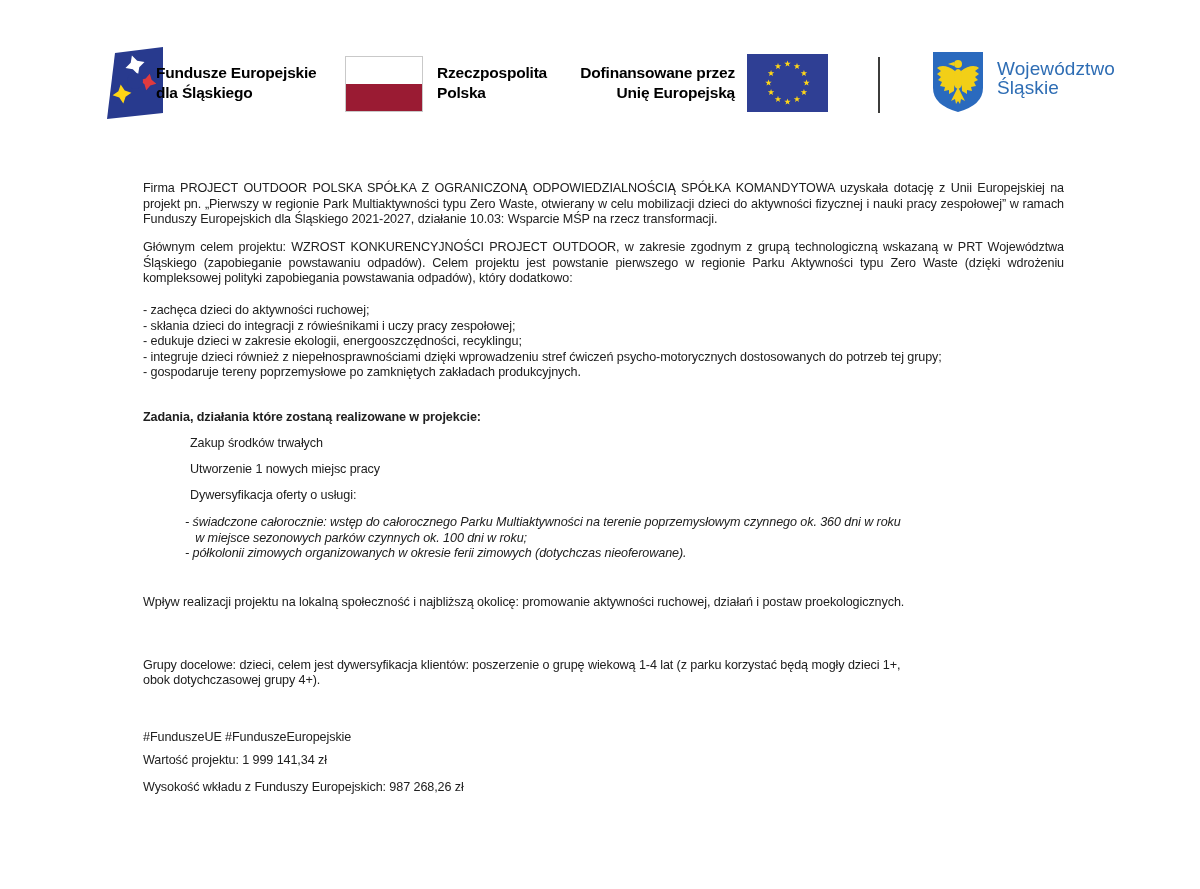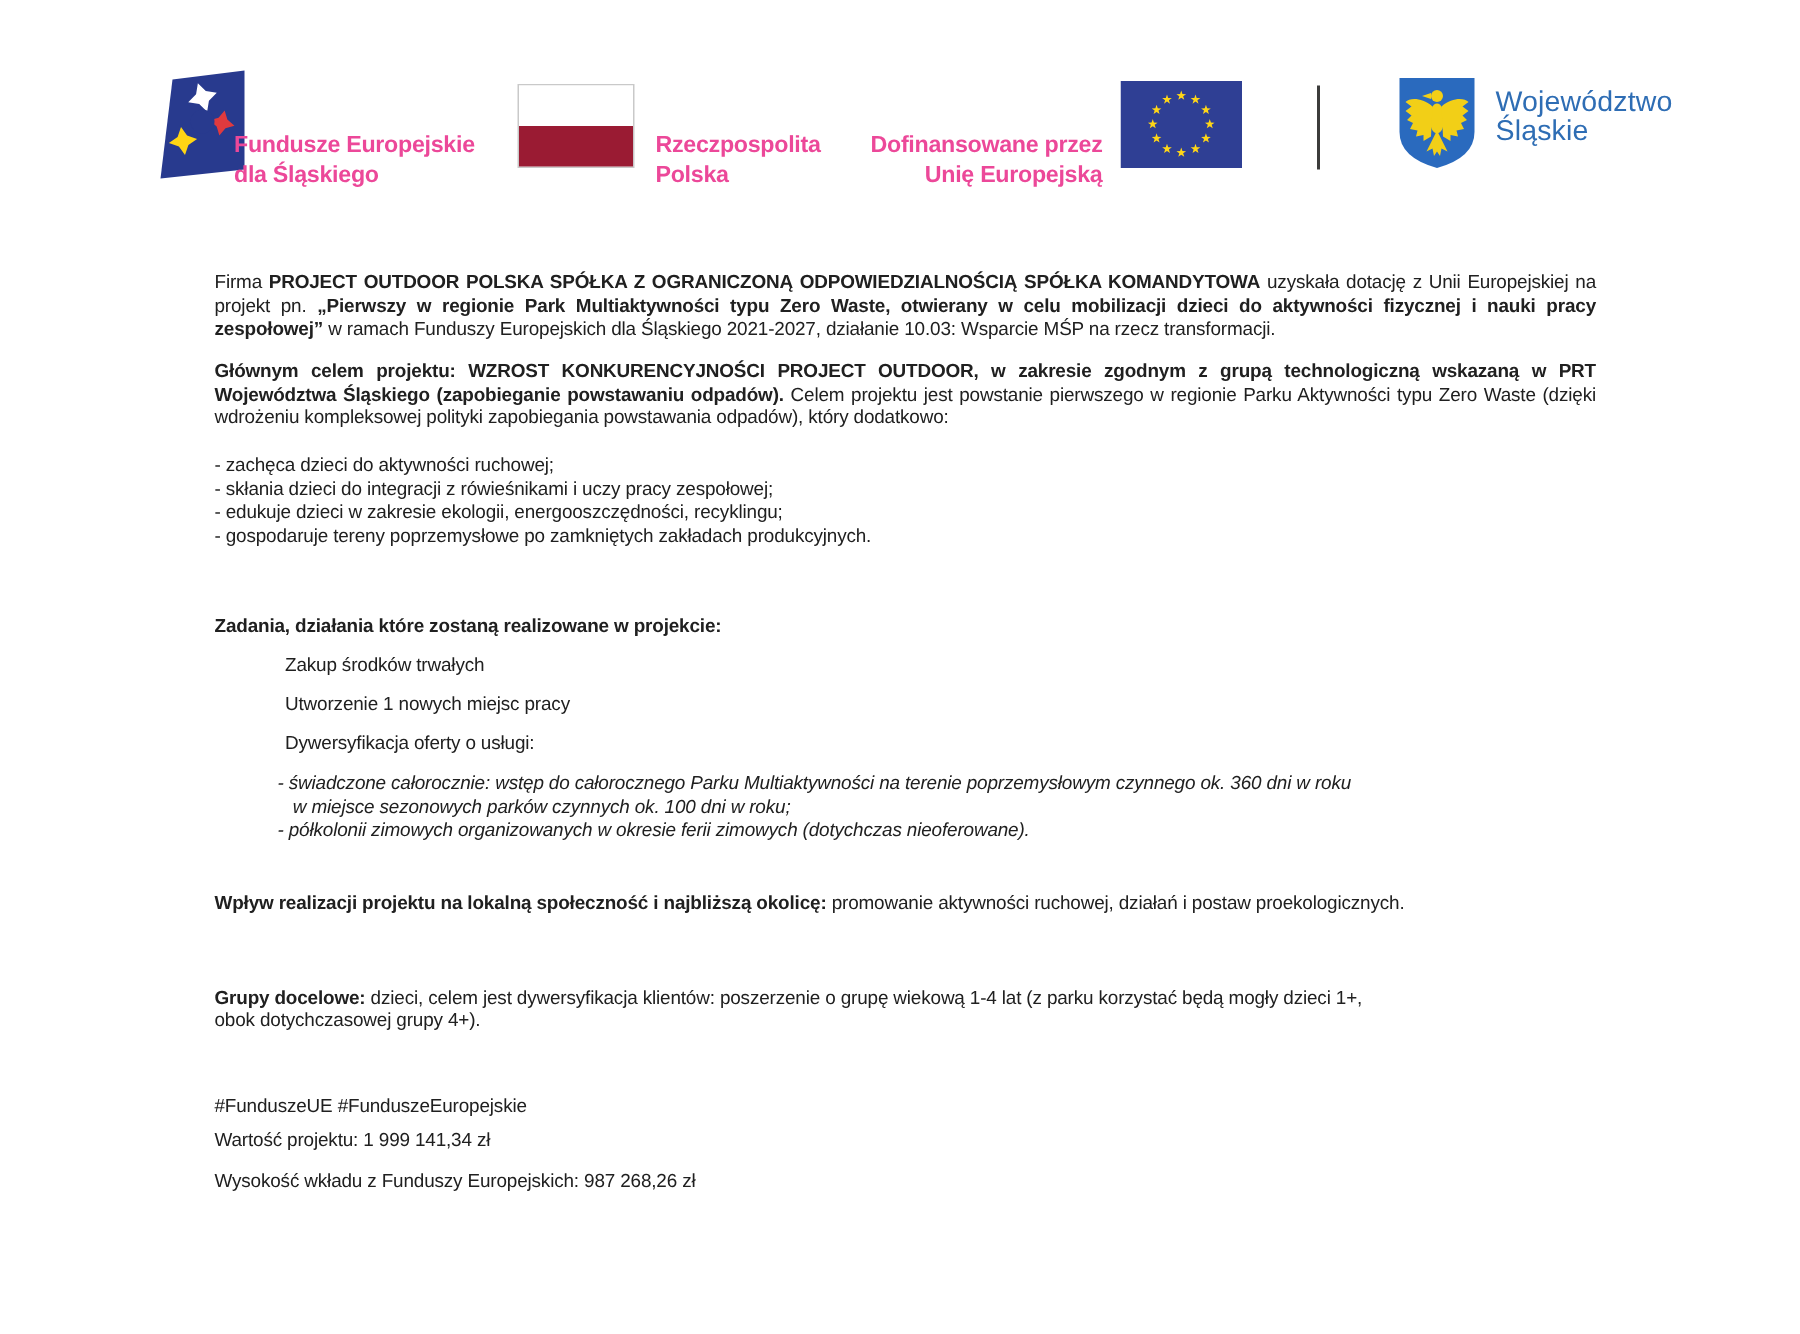--- a/index.html
+++ b/index.html
@@ -1,25 +1,25 @@
 <!DOCTYPE html>
 <html><head>
 <meta charset="utf-8">
 <style>
   html,body{margin:0;padding:0;}
   body{
     width:1200px;height:889px;background:#ffffff;position:relative;
     font-family:"Liberation Sans", sans-serif;color:#202020;overflow:hidden;
   }
   .abs{position:absolute;}
-  .logo-text{font-size:15.5px;font-weight:bold;line-height:19.5px;letter-spacing:-0.2px;color:#ec4899;margin-top:24px;}
+  .logo-text{font-size:15.5px;font-weight:bold;line-height:19.5px;letter-spacing:-0.2px;color:#000000;}
   .para{font-size:12.6px;line-height:15.5px;width:921px;left:143px;margin:0;letter-spacing:-0.1px;}
   .justify{text-align:justify;}
   .bullet-line{font-size:12.6px;line-height:15.5px;letter-spacing:-0.1px;}
-  b{font-weight:bold;}
+  b{font-weight:normal;}
   .preline{white-space:pre-line;}
   .prewrap{white-space:pre-wrap;}
   .silesia-text{font-size:19px;line-height:19px;color:#2E6DB4;letter-spacing:0.1px;}
   .flag-half{width:100%;height:50%;}
 </style>
 </head>
 <body>
 
 <svg class="abs" style="left:106px;top:45px;" width="58" height="76" viewBox="0 0 58 76">
   <polygon points="9,8 57,2 57,68 1,74" fill="#283A8E"></polygon>
@@ -92,20 +92,21 @@
 </p>
 
 <p class="abs para justify" style="top:240px;">
   <b>Głównym celem projektu: WZROST KONKURENCYJNOŚCI PROJECT OUTDOOR, w zakresie zgodnym z grupą technologiczną wskazaną w PRT Województwa Śląskiego (zapobieganie powstawaniu odpadów).</b><span> Celem projektu jest powstanie pierwszego w regionie Parku Aktywności typu Zero Waste (dzięki wdrożeniu kompleksowej polityki zapobiegania powstawania odpadów), który dodatkowo:</span>
 </p>
 
 <div class="abs" style="left:143px;top:303px;width:921px;">
   <div class="bullet-line">- zachęca dzieci do aktywności ruchowej;</div>
   <div class="bullet-line">- skłania dzieci do integracji z rówieśnikami i uczy pracy zespołowej;</div>
   <div class="bullet-line">- edukuje dzieci w zakresie ekologii, energooszczędności, recyklingu;</div>
+  <div class="bullet-line">- integruje dzieci również z niepełnosprawnościami dzięki wprowadzeniu stref ćwiczeń psycho-motorycznych dostosowanych do potrzeb tej grupy;</div>
   <div class="bullet-line">- gospodaruje tereny poprzemysłowe po zamkniętych zakładach produkcyjnych.</div>
 </div>
 
 <div class="abs bullet-line" style="left:143px;top:410px;font-weight:bold;">Zadania, działania które zostaną realizowane w projekcie:</div>
 
 <div class="abs bullet-line" style="left:190px;top:436px;">Zakup środków trwałych</div>
 <div class="abs bullet-line" style="left:190px;top:462px;">Utworzenie 1 nowych miejsc pracy</div>
 <div class="abs bullet-line" style="left:190px;top:488px;text-align:right;">Dywersyfikacja oferty o usługi:</div>
 
 <div class="abs" style="left:185px;top:515px;width:880px;font-style:italic;">

